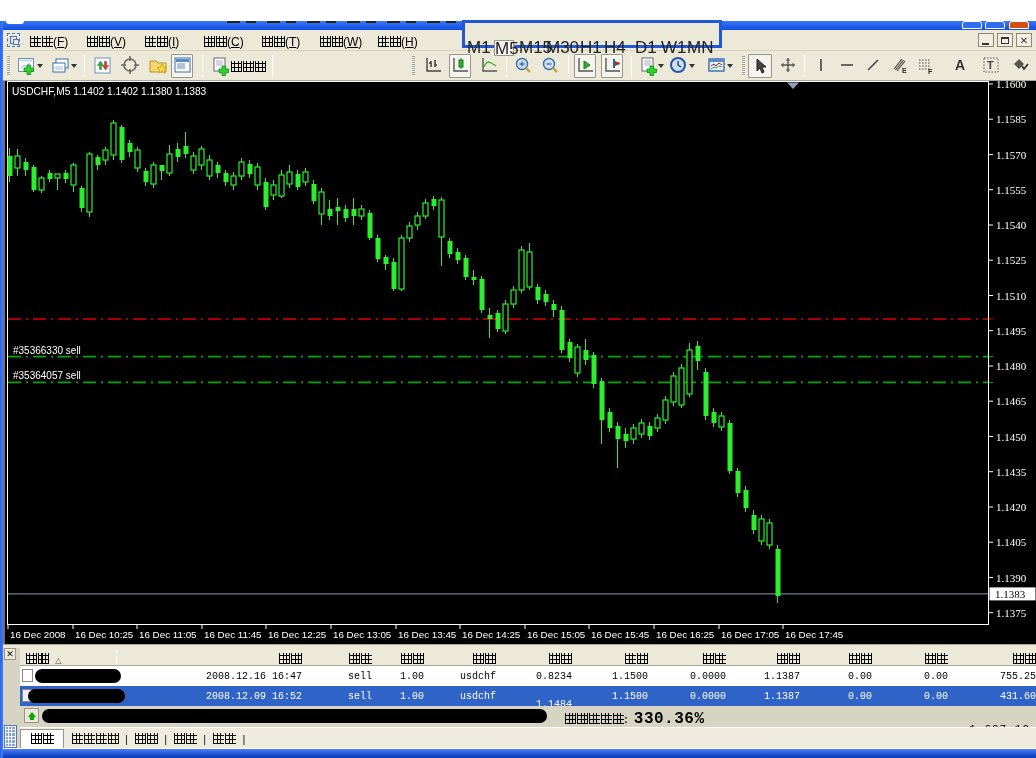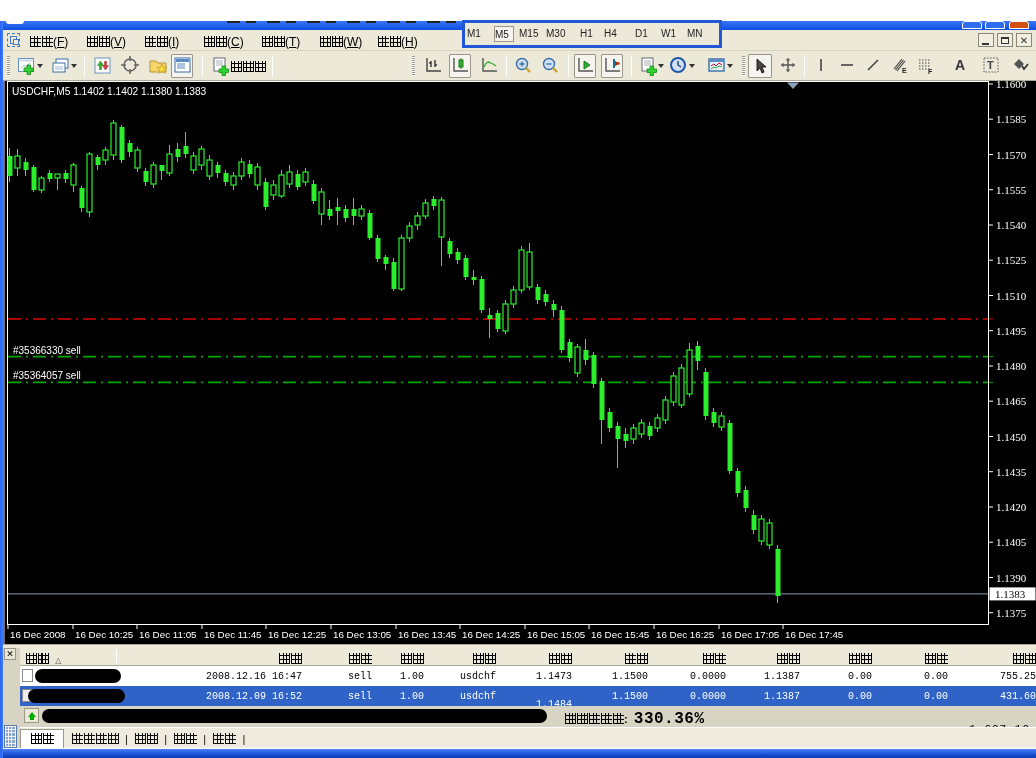--- a/index.html
+++ b/index.html
@@ -7,21 +7,21 @@
 .cn{display:inline-block;width:11px;height:11px;vertical-align:-1px;
  background:repeating-linear-gradient(90deg,currentColor 0 1px,transparent 1px 3.5px),
  repeating-linear-gradient(0deg,currentColor 0 1px,transparent 1px 3.8px)}
 .cn+.cn{margin-left:1px}
 
 #tbar{left:0;top:21px;width:1036px;height:9px;background:linear-gradient(#3a76f8,#0f4fe0)}
 #menu{left:0;top:30px;width:1036px;height:21px;background:#ece9d8;border-bottom:1px solid #d8d4c0}
 .mi{position:absolute;top:5px;font-size:12px;color:#000;letter-spacing:0px}
 .mi u{text-decoration:underline}
 #tfbar{left:462px;top:20px;width:260px;height:28px;background:#ece9d8;border:3px solid #2257d8}
-.tfb{position:absolute;top:3px;height:16px;font-size:10px;color:#222;text-align:left;line-height:16px}
+.tfb{position:absolute;top:17px;height:16px;font-size:17px;color:#222;text-align:left;line-height:16px}
 #toolbar{left:0;top:51px;width:1036px;height:30px;background:#ece9d8;border-bottom:1px solid #aca899}
 .grip{position:absolute;top:5px;width:3px;height:20px;background:repeating-linear-gradient(0deg,#fff 0 1px,#9a968a 1px 2px)}
 .tsep{position:absolute;top:4px;width:1px;height:22px;background:#aca899;border-right:1px solid #fff}
 .ticon{position:absolute;top:3px;width:24px;height:24px}
 .press{background:#f6f4ee;border:1px solid #9a968a;border-radius:1px}
 .drop{position:absolute;top:13px;width:0;height:0;border-left:3px solid transparent;border-right:3px solid transparent;border-top:4px solid #333}
 
 #term{left:0;top:644px;width:1036px;height:104px;background:#ece9d8}
 .hdrlbl{position:absolute;top:5px;font-size:11px;color:#000}
 .cell{position:absolute;font-size:10px;font-family:Liberation Mono, monospace;white-space:pre}
@@ -507,21 +507,21 @@
   <div class="hdrlbl" style="right:0px"><i class="cn"></i><i class="cn"></i></div>
  </div>
 
  <div class="abs" style="left:20px;top:22px;width:1016px;height:20px;background:#fff;color:#000">
   <div class="abs" style="left:2px;top:3px;width:11px;height:13px;background:#fff;border:1px solid #888"></div>
   <div class="abs" style="left:15px;top:3px;width:86px;height:14px;background:#000;border-radius:7px"></div>
   <div class="cell" style="top:5px;right:734px;color:#000">2008.12.16 16:47</div>
   <div class="cell" style="top:5px;right:664px;color:#000">sell</div>
   <div class="cell" style="top:5px;right:612px;color:#000">1.00</div>
   <div class="cell" style="top:5px;right:540px;color:#000">usdchf</div>
-  <div class="cell" style="top:5px;right:464px;color:#000">1.1473</div>
+  <div class="cell" style="top:5px;right:464px;color:#000">0.8234</div>
   <div class="cell" style="top:5px;right:388px;color:#000">1.1500</div>
   <div class="cell" style="top:5px;right:310px;color:#000">0.0000</div>
   <div class="cell" style="top:5px;right:236px;color:#000">1.1387</div>
   <div class="cell" style="top:5px;right:164px;color:#000">0.00</div>
   <div class="cell" style="top:5px;right:88px;color:#000">0.00</div>
   <div class="cell" style="top:5px;right:0px;color:#000">755.25</div>
  </div>
 
  <div class="abs" style="left:20px;top:42px;width:1016px;height:20px;background:#2f63c8;color:#fff">
   <div class="abs" style="left:2px;top:3px;width:11px;height:13px;background:#eee;border:1px solid #888"></div>

